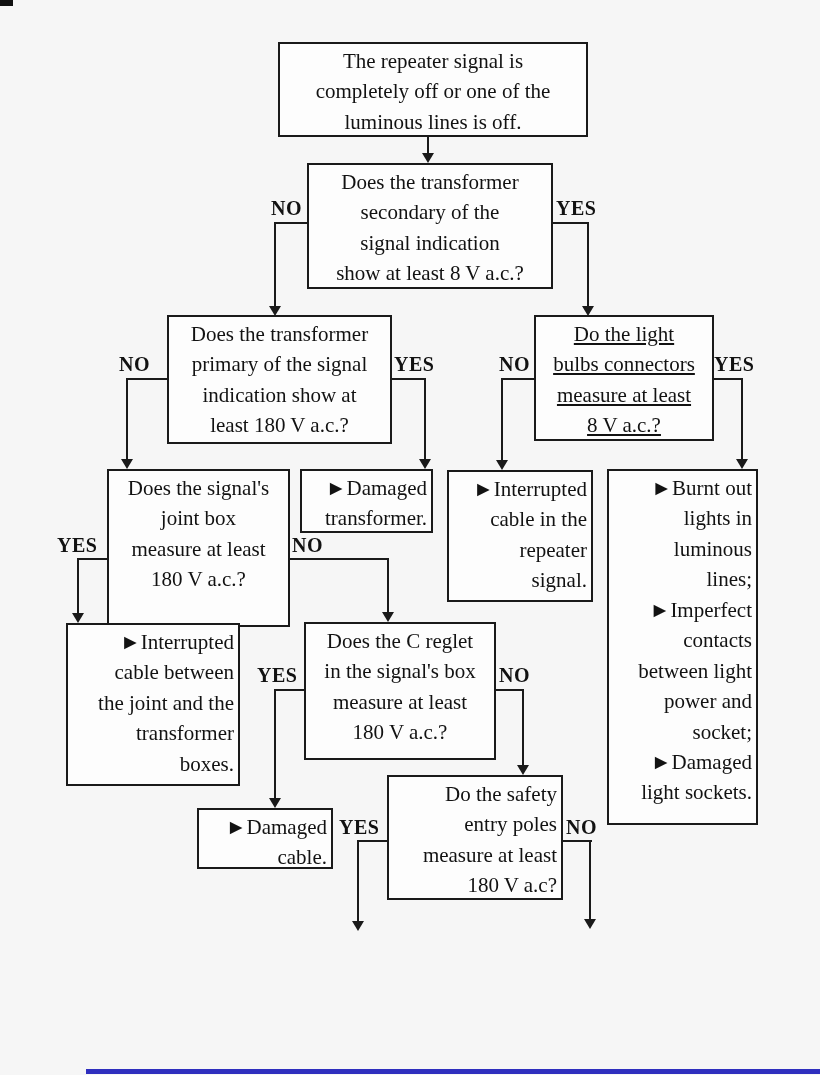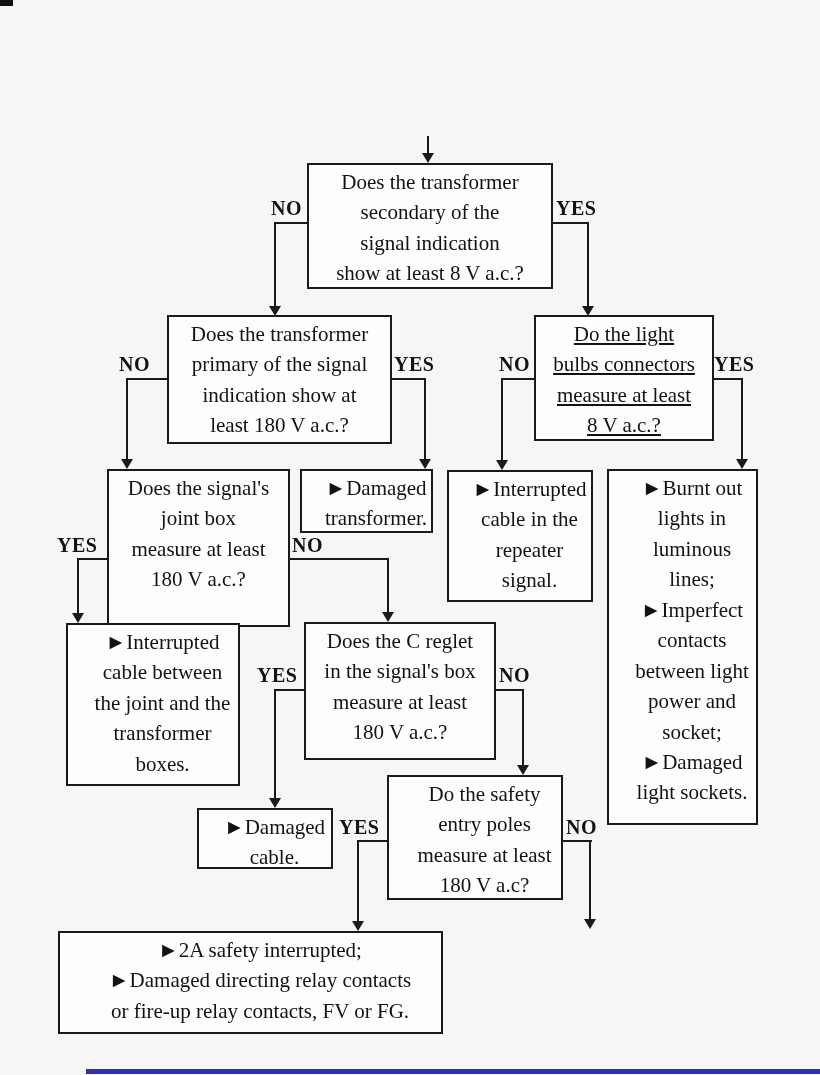--- a/index.html
+++ b/index.html
@@ -10,21 +10,21 @@
     color:#121212;overflow:hidden;
   }
   .canvas{position:absolute;inset:0;}
   .node{
     position:absolute;box-sizing:border-box;
     background:#fdfdfd;border:2px solid #1a1a1a;
     font-size:21px;line-height:1.45;white-space:pre-line;
     padding:2px 3px;
   }
   .node.center{text-align:center;}
-  .node.left{text-align:center;padding:2px 4px 2px 23px;}
+  .node.left{text-align:right;padding:2px 4px 2px 23px;}
   .hl{position:absolute;height:2px;background:#1a1a1a;}
   .vl{position:absolute;width:2px;background:#1a1a1a;}
   .ah{position:absolute;width:0;height:0;
       border-left:6px solid transparent;border-right:6px solid transparent;
       border-top:10px solid #1a1a1a;}
   .lbl{position:absolute;font-weight:bold;font-size:20px;letter-spacing:.5px;}
   .corner-mark{position:absolute;left:0;top:0;width:13px;height:6px;background:#111;}
   .bottom-bar{position:absolute;left:86px;right:0;bottom:1px;height:5px;background:#2f2fbe;}
 
   
@@ -75,20 +75,23 @@
   #l10{left:257px;top:664px;} #l11{left:499px;top:664px;}
   #l12{left:339px;top:816px;} #l13{left:566px;top:816px;}
 </style>
 </head>
 <body>
 
 <div class="canvas">
 
   <div class="corner-mark"></div>
 
+  <div class="node center" id="n-start">The repeater signal is
+completely off or one of the
+luminous lines is off.</div>
   <div class="node center" id="n-q-secondary">Does the transformer
 secondary of the
 signal indication
 show at least 8 V a.c.?</div>
   <div class="node center" id="n-q-primary">Does the transformer
 primary of the signal
 indication show at
 least 180 V a.c.?</div>
   <div class="node center" id="n-q-bulbs">Do the light
 bulbs connectors
@@ -123,23 +126,20 @@
   <div class="node center" id="n-q-reglet">Does the C reglet
 in the signal's box
 measure at least
 180 V a.c.?</div>
   <div class="node left" id="n-r-damaged-cable">►Damaged
 cable.</div>
   <div class="node left" id="n-q-safety">Do the safety
 entry poles
 measure at least
 180 V a.c?</div>
-  <div class="node left" id="n-r-2a-safety">►2A safety interrupted;
-►Damaged directing relay contacts
-or fire-up relay contacts, FV or FG.</div>
 
   <div class="vl" id="v1"></div>
   <div class="ah" id="a1"></div>
 
   <div class="hl" id="h2"></div>
   <div class="vl" id="v2"></div>
   <div class="ah" id="a2"></div>
   <div class="hl" id="h3"></div>
   <div class="vl" id="v3"></div>
   <div class="ah" id="a3"></div>

